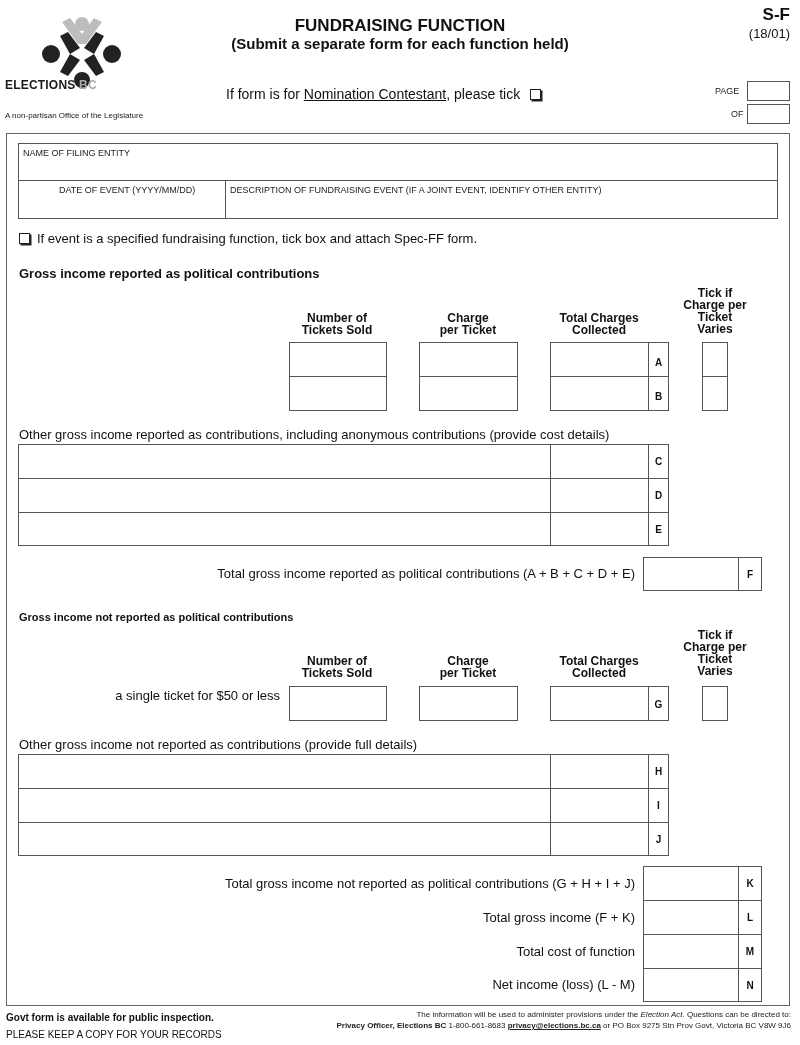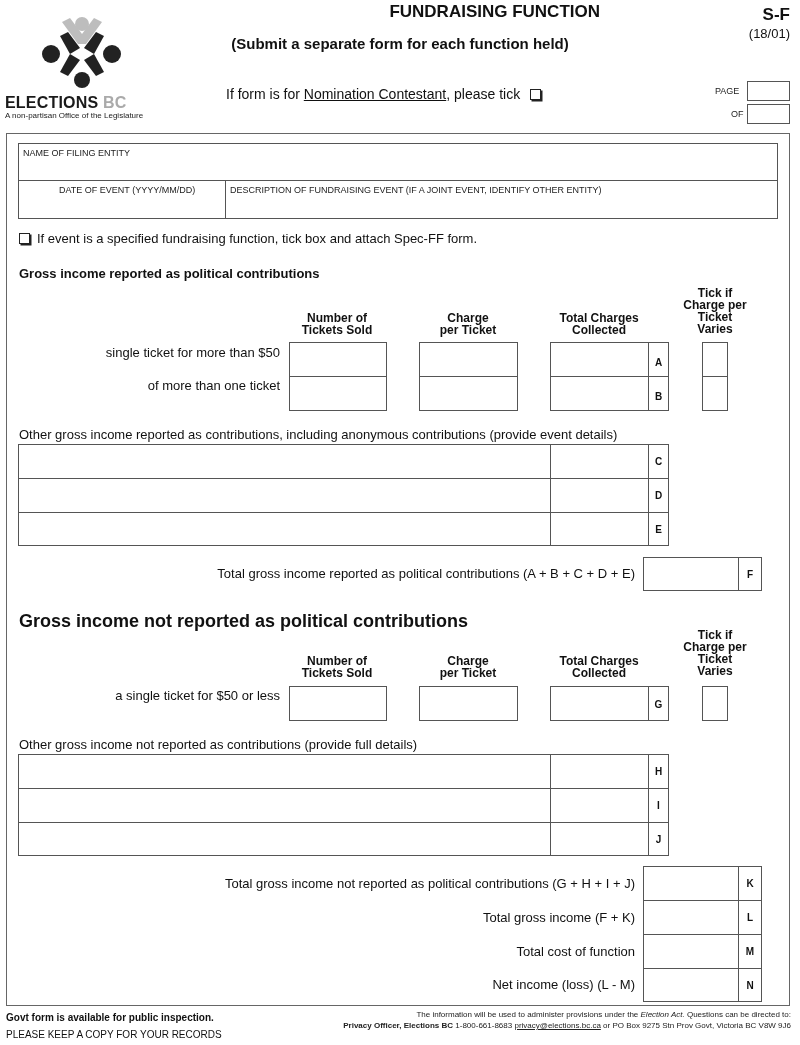--- a/index.html
+++ b/index.html
@@ -25,28 +25,28 @@
     <circle cx="78" cy="16" r="7" fill="#bdbdbd"></circle>
     <path d="M58 14 L66 10 L78 26 L90 10 L98 14 L82 36 L74 36 Z" fill="#bdbdbd"></path>
     <circle cx="47" cy="46" r="9" fill="#222"></circle>
     <circle cx="108" cy="46" r="9" fill="#222"></circle>
     <circle cx="78" cy="72" r="8" fill="#222"></circle>
     <path d="M56 28 L64 24 L76 40 L66 46 Z" fill="#222"></path>
     <path d="M100 28 L92 24 L80 40 L90 46 Z" fill="#222"></path>
     <path d="M56 64 L64 68 L76 52 L66 46 Z" fill="#222"></path>
     <path d="M100 64 L92 68 L80 52 L90 46 Z" fill="#222"></path>
   </svg>
-  <div class="abs" style="left:1px; top:86px; font-size:16px; font-weight:900; letter-spacing:0.2px; white-space:nowrap;text-align:center;">
+  <div class="abs" style="left:1px; top:70px; font-size:12px; font-weight:900; letter-spacing:0.2px; white-space:nowrap;text-align:center;">
     <span style="color:#1a1a1a;">ELECTIONS</span>
     <span style="color:#aaa;">BC</span>
   </div>
   <div class="abs" style="left:1px; top:103px; font-size:8px; white-space:nowrap; color:#222;">A non-partisan Office of the Legislature</div>
 </div>
 
-<div class="abs" style="left:200px; top:2px; width:400px; text-align:right; font-size:17px; font-weight:bold;">FUNDRAISING FUNCTION</div>
+<div class="abs" style="left:200px; top:16px; width:400px; text-align:center; font-size:17px; font-weight:bold;">FUNDRAISING FUNCTION</div>
 <div class="abs" style="left:160px; top:35px; width:480px; text-align:center; font-size:15px; font-weight:bold;">(Submit a separate form for each function held)</div>
 
 <div class="abs" style="right:10px; top:5px; font-size:17px; font-weight:bold; text-align:right;">S-F</div>
 <div class="abs" style="right:10px; top:26px; font-size:13px; text-align:right;">(18/01)</div>
 
 <div class="abs" style="left:226px; top:86px; font-size:14px; white-space:nowrap;">
   <span>If form is for </span><span style="text-decoration:underline;">Nomination Contestant</span><span>, please tick</span>
   <span class="chk" style="margin-left:6px; vertical-align:-1px;"></span>
 </div>
 
@@ -87,60 +87,58 @@
     <div>Collected</div>
 </div>
 <div class="abs hdr" style="left:675px; top:287px; width:80px;">
   <div>Tick if</div>
     <div>Charge per</div>
     <div>Ticket</div>
     <div>Varies</div>
 </div>
 
 <div class="abs txt13 right" style="left:20px; top:345px; width:260px; line-height:15px;">
-    <div>single ticket for more than $50</div>
 </div>
 
 <div class="abs txt13 right" style="left:20px; top:378px; width:260px; line-height:15px;">
-    <div>of more than one ticket</div>
 </div>
 
 <div class="abs b" style="left:289px; top:342px; width:98px; height:35px;"></div>
 <div class="abs b" style="left:289px; top:376px; width:98px; height:35px;"></div>
 
 <div class="abs b" style="left:419px; top:342px; width:99px; height:35px;"></div>
 <div class="abs b" style="left:419px; top:376px; width:99px; height:35px;"></div>
 
 <div class="abs b" style="left:550px; top:342px; width:99px; height:35px;"></div>
 <div class="abs b letter" style="left:648px; top:342px; width:21px; height:35px; padding-top:6px;">A</div>
 <div class="abs b" style="left:550px; top:376px; width:99px; height:35px;"></div>
 <div class="abs b letter" style="left:648px; top:376px; width:21px; height:35px; padding-top:6px;">B</div>
 
 <div class="abs b" style="left:702px; top:342px; width:26px; height:35px;"></div>
 <div class="abs b" style="left:702px; top:376px; width:26px; height:35px;"></div>
 
-<div class="abs txt13" style="left:19px; top:427px;">Other gross income reported as contributions, including anonymous contributions (provide event details)</div>
+<div class="abs txt13" style="left:19px; top:427px;">Other gross income reported as contributions, including anonymous contributions (provide cost details)</div>
 
 <div class="abs b" style="left:18px; top:444px; width:533px; height:35px;"></div>
 <div class="abs b" style="left:550px; top:444px; width:99px; height:35px;"></div>
 <div class="abs b letter" style="left:648px; top:444px; width:21px; height:35px;">C</div>
 
 <div class="abs b" style="left:18px; top:478px; width:533px; height:35px;"></div>
 <div class="abs b" style="left:550px; top:478px; width:99px; height:35px;"></div>
 <div class="abs b letter" style="left:648px; top:478px; width:21px; height:35px;">D</div>
 
 <div class="abs b" style="left:18px; top:512px; width:533px; height:34px;"></div>
 <div class="abs b" style="left:550px; top:512px; width:99px; height:34px;"></div>
 <div class="abs b letter" style="left:648px; top:512px; width:21px; height:34px;">E</div>
 
 <div class="abs txt13 right" style="left:100px; top:566px; width:535px;">Total gross income reported as political contributions (A + B + C + D + E)</div>
 <div class="abs b" style="left:643px; top:557px; width:96px; height:34px;"></div>
 <div class="abs b letter" style="left:738px; top:557px; width:24px; height:34px;">F</div>
 
-<div class="abs bold" style="left:19px; top:611px; font-size:18px;">Gross income not reported as political contributions</div>
+<div class="abs bold" style="left:19px; top:611px; font-size:11px;">Gross income not reported as political contributions</div>
 
 <div class="abs hdr" style="left:287px; top:655px; width:100px;">
   <div>Number of</div>
     <div>Tickets Sold</div>
 </div>
 <div class="abs hdr" style="left:418px; top:655px; width:100px;">
   <div>Charge</div>
     <div>per Ticket</div>
 </div>
 <div class="abs hdr" style="left:539px; top:655px; width:120px;">
@@ -194,15 +192,15 @@
 <div class="abs b letter" style="left:738px; top:968px; width:24px; height:34px;">N</div>
 
 <div class="abs bold" style="left:6px; top:1012px; font-size:10px;">Govt form is available for public inspection.</div>
 <div class="abs" style="left:6px; top:1029px; font-size:10px;">PLEASE KEEP A COPY FOR YOUR RECORDS</div>
 
 <div class="abs" style="right:9px; top:1009px; width:500px; font-size:8px; line-height:11px; text-align:right; color:#222;">
   <div>
     <span>The information will be used to administer provisions under the </span><i>Election Act.</i><span> Questions can be directed to:</span>
   </div>
   <div>
-    <b>Privacy Officer, Elections BC</b><span> 1-800-661-8683 </span><span style="text-decoration:underline;">privacy@elections.bc.ca</span><span> or PO Box 9275 Stn Prov Govt, Victoria BC V8W 9J6</span>
+    <b>Privacy Officer, Elections BC</b><span> 1-800-661-8683 </span><span style="text-decoration:underline;font-weight:bold;">privacy@elections.bc.ca</span><span> or PO Box 9275 Stn Prov Govt, Victoria BC V8W 9J6</span>
   </div>
 </div>
 
 </body></html>

